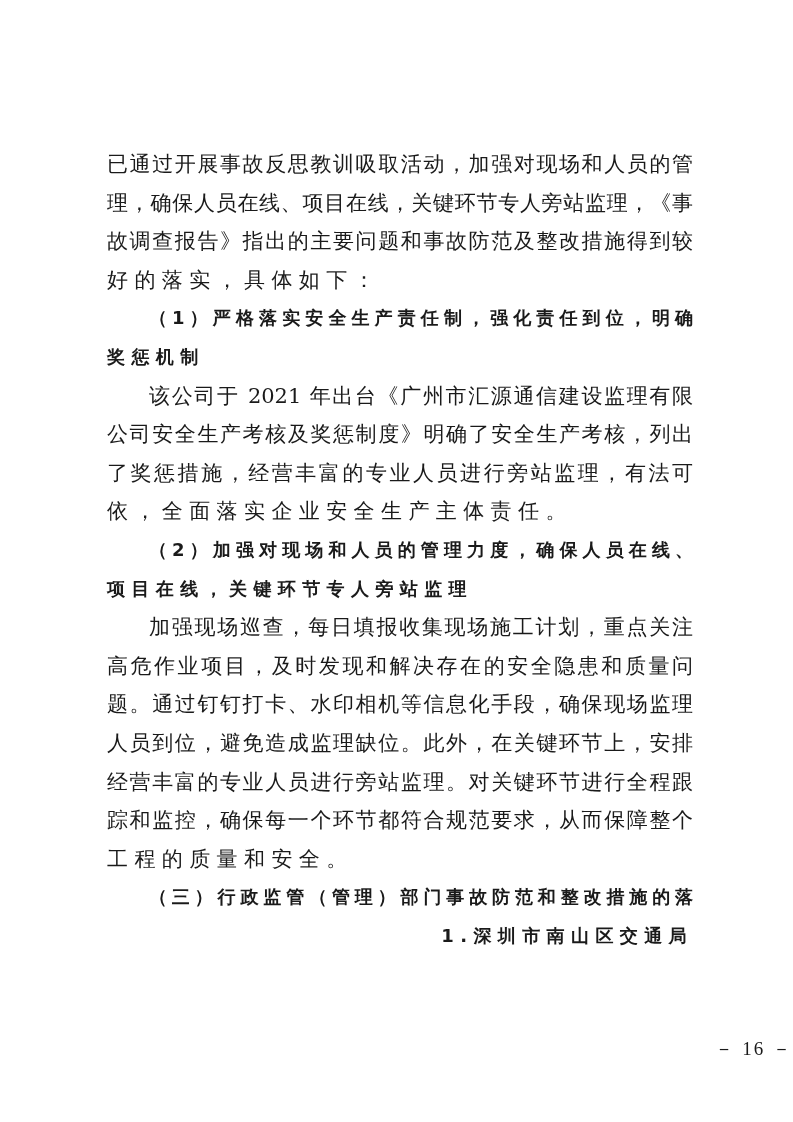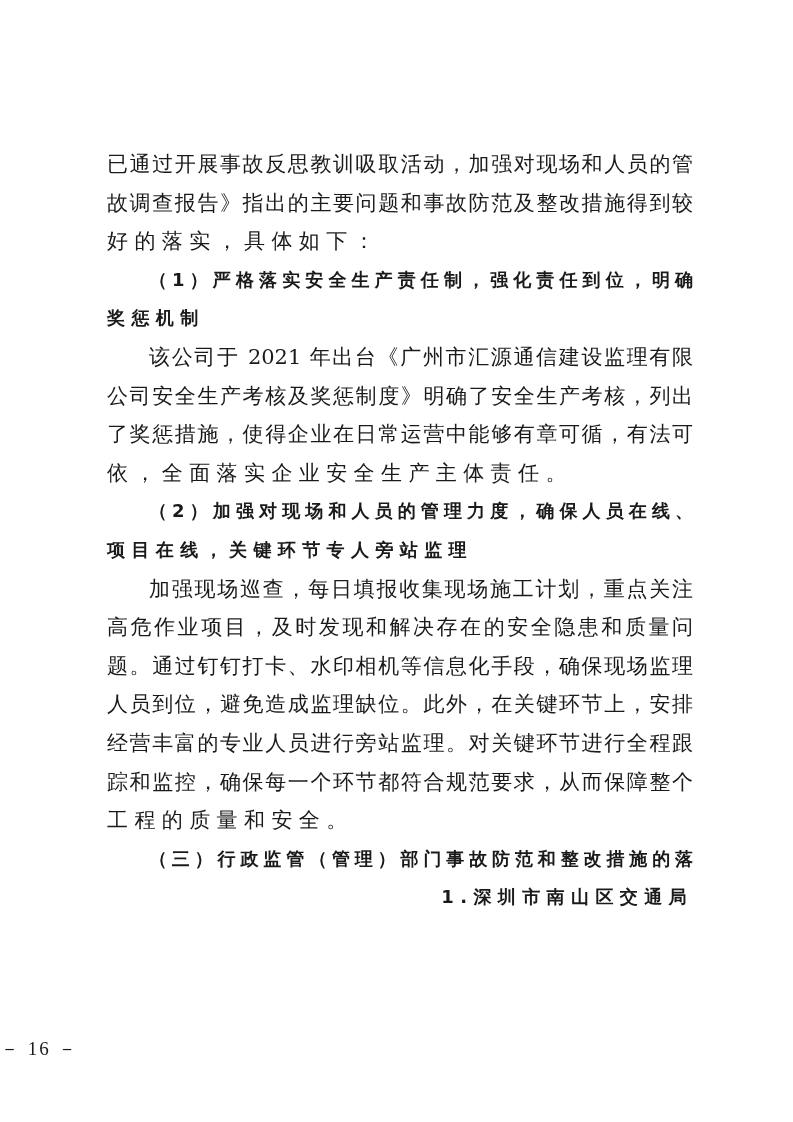--- a/index.html
+++ b/index.html
@@ -46,42 +46,43 @@
     .bold {
       font-weight: bold;
       font-family: "DejaVu Sans", "Liberation Sans", sans-serif;
       font-size: 18px;
     }
     .page-number {
       position: absolute;
       left: 0;
       width: 793px;
       top: 1036px;
-      text-align: left;
+      text-align: right;
       font-size: 19px;
       font-family: "Liberation Serif", "DejaVu Serif", serif;
       color: #1a1a1a;
       letter-spacing: 2px;
     }
   </style>
 </head>
 <body>
 
 <div class="page">
   <div class="content">
     <div class="line justify">已通过开展事故反思教训吸取活动，加强对现场和人员的管</div>
+    <div class="line justify">理，确保人员在线、项目在线，关键环节专人旁站监理，《事</div>
     <div class="line justify">故调查报告》指出的主要问题和事故防范及整改措施得到较</div>
     <div class="line">好的落实，具体如下：</div>
 
     <div class="line justify indent bold">（1）严格落实安全生产责任制，强化责任到位，明确</div>
     <div class="line bold">奖惩机制</div>
 
     <div class="line justify indent">该公司于 2021 年出台《广州市汇源通信建设监理有限</div>
     <div class="line justify">公司安全生产考核及奖惩制度》明确了安全生产考核，列出</div>
-    <div class="line justify">了奖惩措施，使得企业在日常运营中能够有章可循，有法可</div>
+    <div class="line justify">了奖惩措施，经营丰富的专业人员进行旁站监理，有法可</div>
     <div class="line">依，全面落实企业安全生产主体责任。</div>
 
     <div class="line justify indent bold">（2）加强对现场和人员的管理力度，确保人员在线、</div>
     <div class="line bold">项目在线，关键环节专人旁站监理</div>
 
     <div class="line justify indent">加强现场巡查，每日填报收集现场施工计划，重点关注</div>
     <div class="line justify">高危作业项目，及时发现和解决存在的安全隐患和质量问</div>
     <div class="line justify">题。通过钉钉打卡、水印相机等信息化手段，确保现场监理</div>
     <div class="line justify">人员到位，避免造成监理缺位。此外，在关键环节上，安排</div>
     <div class="line justify">经营丰富的专业人员进行旁站监理。对关键环节进行全程跟</div>

